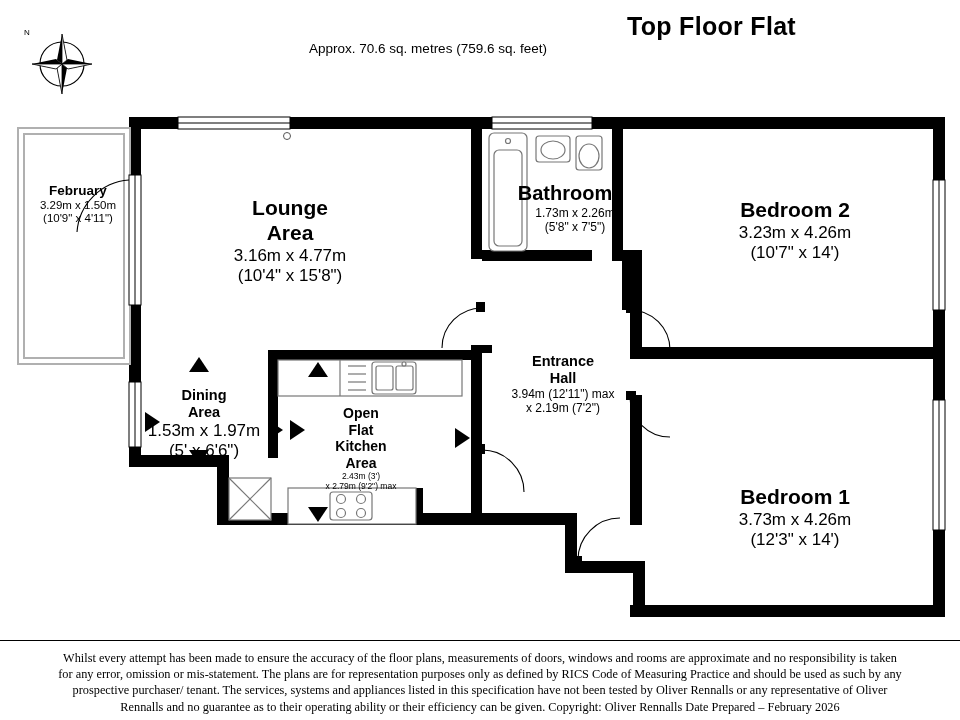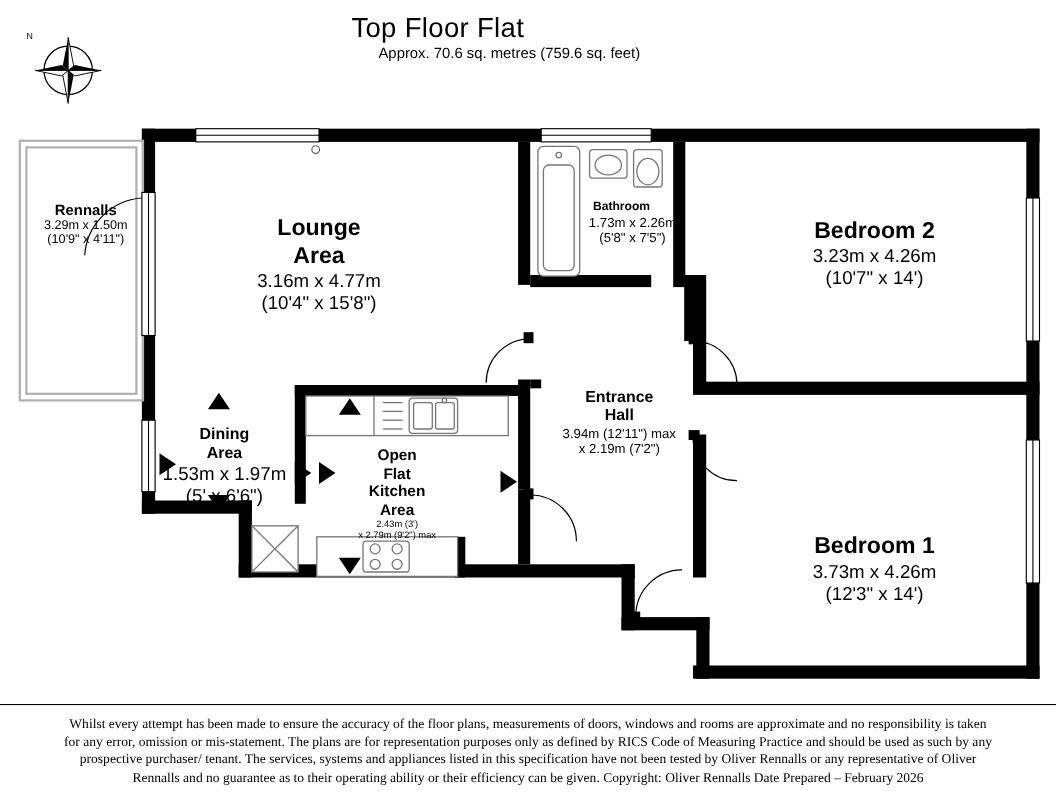--- a/index.html
+++ b/index.html
@@ -19,32 +19,31 @@
     position: absolute;
     left: 0; top: 0;
     width: 960px;
     height: 720px;
   }
   .abs { position: absolute; }
 
   
   .title {
     left: 0; top: 12px; width: 796px;
-    text-align: center;
+    text-align: right;
     font-family: "Liberation Sans", sans-serif;
     font-size: 25px;
-    font-weight: normal;
+    font-weight: bold;
     letter-spacing: 0.3px;
   }
   .subtitle {
     left: 0; top: 41px; width: 856px;
     text-align: center;
     font-family: "Liberation Sans", sans-serif;
     font-size: 13.5px;
-    padding-left: 35px;
   }
 
   
   .compass { left: 18px; top: 28px; width: 90px; height: 70px; }
   .compass .nlabel {
     left: 6px; top: 0px;
     font-family: "Liberation Sans", sans-serif;
     font-size: 8px;
   }
 
@@ -62,21 +61,21 @@
 
   .lbl-lounge { left: 185px; top: 196px; width: 210px; }
   .lbl-lounge .nm { font-size: 21px; }
   .lbl-lounge .dim { font-size: 17px; }
 
   .lbl-balcony { left: 10px; top: 183px; width: 136px; }
   .lbl-balcony .nm { font-size: 13.5px; }
   .lbl-balcony .dim { font-size: 11.5px; }
 
   .lbl-bathroom { left: 495px; top: 182px; width: 140px; }
-  .lbl-bathroom .nm { font-size: 11px; }
+  .lbl-bathroom .nm { font-size: 20px; }
   .lbl-bathroom .dim { font-size: 12px; margin-left: 20px; }
 
   .lbl-bed2 { left: 690px; top: 198px; width: 210px; }
   .lbl-bed2 .nm { font-size: 21px; }
   .lbl-bed2 .dim { font-size: 17px; }
 
   .lbl-bed1 { left: 690px; top: 437px; width: 210px; }
   .lbl-bed1 .nm { font-size: 21px; margin-top: 48px; }
   .lbl-bed1 .dim { font-size: 17px; }
 
@@ -273,21 +272,21 @@
 </div>
 
 <div class="abs roomlabel lbl-lounge">
   <span class="nm">Lounge</span>
   <span class="nm">Area</span>
   <span class="dim">3.16m x 4.77m</span>
   <span class="dim">(10'4" x 15'8")</span>
 </div>
 
 <div class="abs roomlabel lbl-balcony">
-  <span class="nm">Rennalls</span>
+  <span class="nm">February</span>
   <span class="dim">3.29m x 1.50m</span>
   <span class="dim">(10'9" x 4'11")</span>
 </div>
 
 <div class="abs roomlabel lbl-bathroom">
   <span class="nm">Bathroom</span>
   <span class="dim">1.73m x 2.26m</span>
   <span class="dim">(5'8" x 7'5")</span>
 </div>
 

